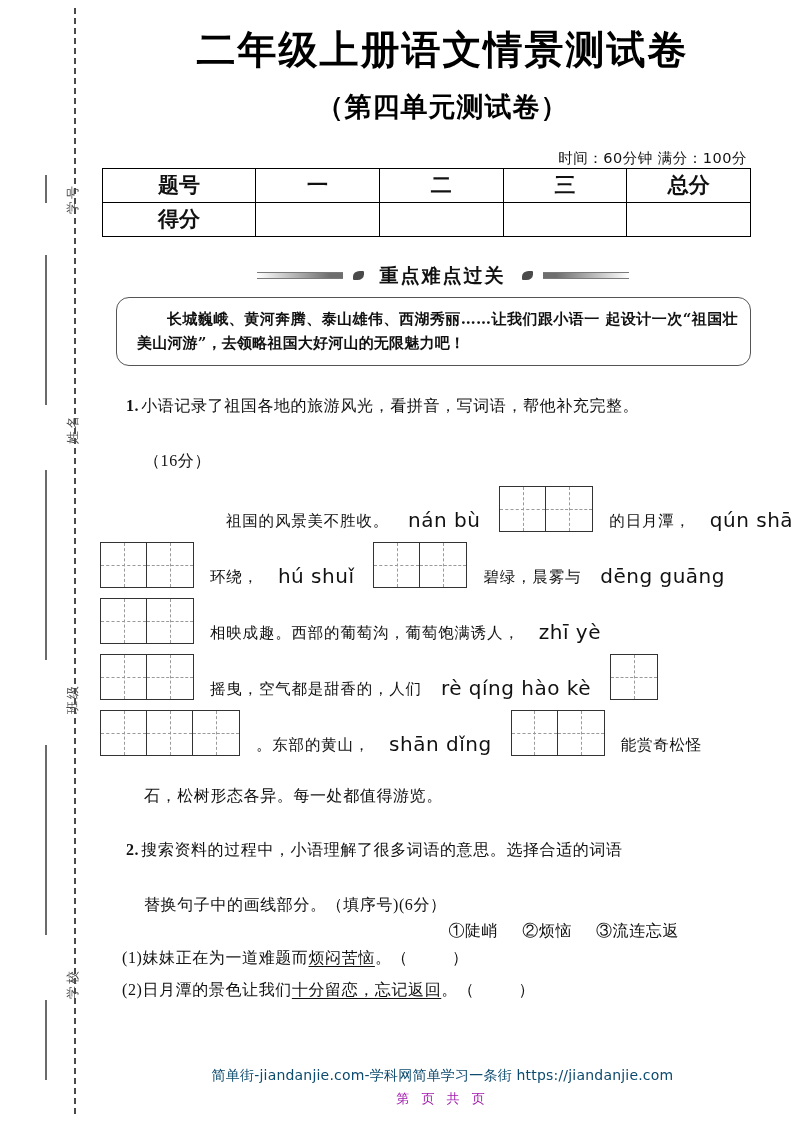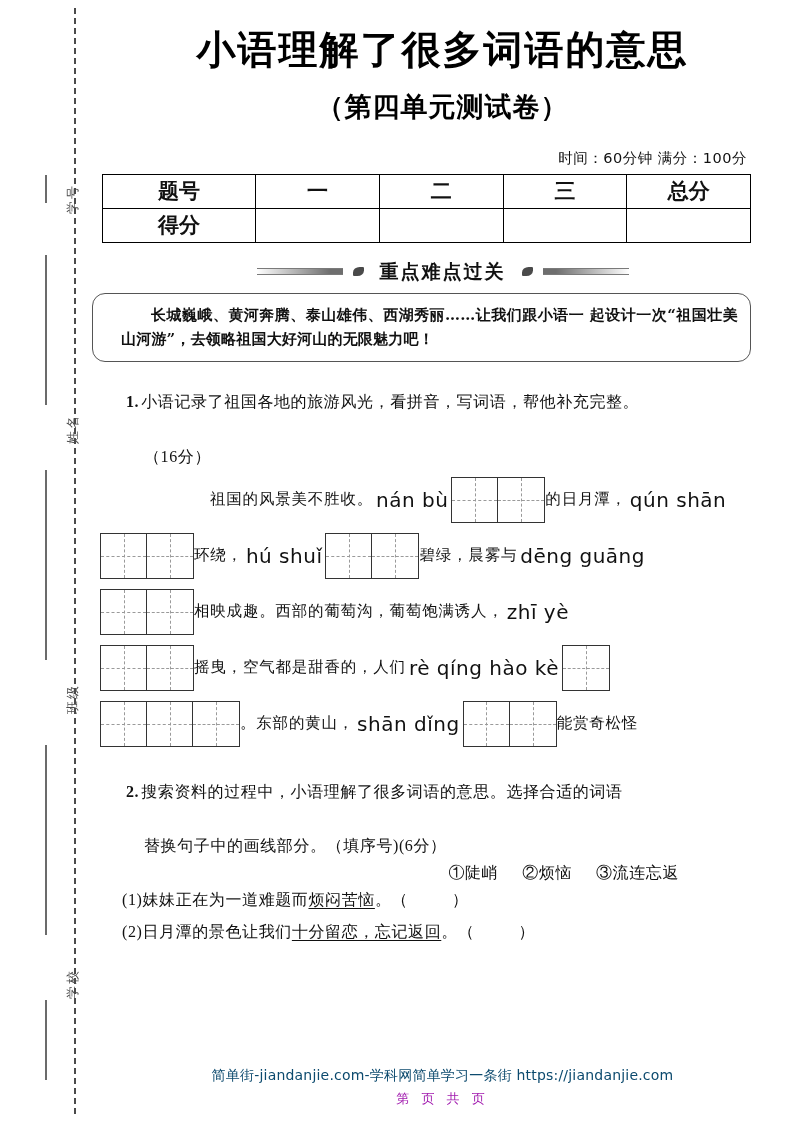--- a/index.html
+++ b/index.html
@@ -76,21 +76,20 @@
   #exam-meta {
     text-align: right;
     font-size: 14.5px;
     margin-top: 24px;
     padding-right: 46px;
     letter-spacing: 0.5px;
   }
 
   
   #score-table-wrap {
-    margin-top: 6px;
     padding-left: 10px;
     padding-right: 42px;
   }
   table#score-table {
     border-collapse: collapse;
     width: 100%;
     table-layout: fixed;
   }
   table#score-table td {
     border: 1px solid #000;
@@ -99,21 +98,21 @@
     vertical-align: middle;
     font-size: 21px;
     font-weight: bold;
     font-family: "DejaVu Serif", "Liberation Serif", serif;
   }
   table#score-table td.rowhead { width: 150px; }
   td.cell-empty { font-weight: normal; }
 
   
   #banner {
-    margin-top: 16px;
+    margin-top: 26px;
     display: flex;
     align-items: center;
     justify-content: center;
     gap: 10px;
   }
   .banner-rule {
     width: 86px; height: 7px;
     background: linear-gradient(to right, rgba(90,90,90,0) 0%, #6e6e6e 85%);
     border-top: 1px solid #7a7a7a;
     border-bottom: 1px solid #7a7a7a;
@@ -129,24 +128,24 @@
   }
   #banner-title {
     font-size: 19px;
     font-weight: bold;
     letter-spacing: 2px;
     padding: 0 6px;
   }
 
   
   #intro-box {
-    margin: 8px 42px 0 0;
+    margin: 8px 42px 0 24px;
     border: 1px solid #555;
     border-radius: 13px;
-    padding: 9px 12px 10px 28px;
+    padding: 9px 12px 10px 20px;
     font-size: 15px;
     line-height: 1.62;
     font-weight: bold;
     font-family: "DejaVu Serif", "Liberation Serif", serif;
     text-align: justify;
     letter-spacing: 0.2px;
   }
   #intro-box .indent { padding-left: 2em; }
 
   
@@ -167,26 +166,27 @@
     letter-spacing: 0.6px;
     margin-top: 25px;
   }
   .q-num { font-weight: bold; padding-right: 2px; }
   .q-indent { padding-left: 26px; }
   .q-indent2 { padding-left: 44px; }
 
   
   .py-row {
     display: flex;
-    align-items: center;
+    align-items: flex-end;
     min-height: 56px;
     font-family: "DejaVu Serif", "Liberation Serif", serif;
     font-size: 15.5px;
     letter-spacing: 0.8px;
     flex-wrap: nowrap;
+    gap: 16px;
   }
   .py-row .cn { white-space: nowrap; }
   .py-row .py {
     font-family: "DejaVu Sans", "Liberation Sans", sans-serif;
     font-size: 20px;
     letter-spacing: 0.5px;
     white-space: nowrap;
     padding: 0 3px;
   }
   .py-spacer { flex: 0 0 auto; }
@@ -279,21 +279,21 @@
   <div id="seal-labels">
       <div class="seal-label" style="top: 190px;">学号</div>
       <div class="seal-label" style="top: 420px;">姓名</div>
       <div class="seal-label" style="top: 690px;">班级</div>
       <div class="seal-label" style="top: 975px;">学校</div>
     </div>
 </div>
 
 <div id="page">
 
-  <div id="title-main">小语理解了很多词语的意思</div>
+  <div id="title-main">二年级上册语文情景测试卷</div>
   <div id="title-sub">（第四单元测试卷）</div>
 
   <div id="exam-meta">时间：60分钟 满分：100分</div>
 
   <div id="score-table-wrap">
     <table id="score-table">
       <tbody id="score-table-body">
           <tr>
             <td class="rowhead">题号</td>
             <td>一</td>
@@ -388,20 +388,21 @@
             <span class="cn">。东部的黄山，</span>
             <span class="py">shān dǐng</span>
             <span class="grid-box">
               <span class="grid-cell"></span>
               <span class="grid-cell"></span>
             </span>
             <span class="cn">能赏奇松怪</span>
           </div>
         </div>
 
+      <div class="q-line q-indent2">石，松树形态各异。每一处都值得游览。</div>
     </div>
 
     <div class="q-block">
       <div class="q-line q-indent">
         <span class="q-num">2.</span><span>搜索资料的过程中，小语理解了很多词语的意思。选择合适的词语</span>
       </div>
       <div class="q-line q-indent2">替换句子中的画线部分。（填序号)(6分）</div>
 
       <div class="choices" id="q2-choices"><span>①陡峭</span><span>②烦恼</span><span>③流连忘返</span></div>
 

